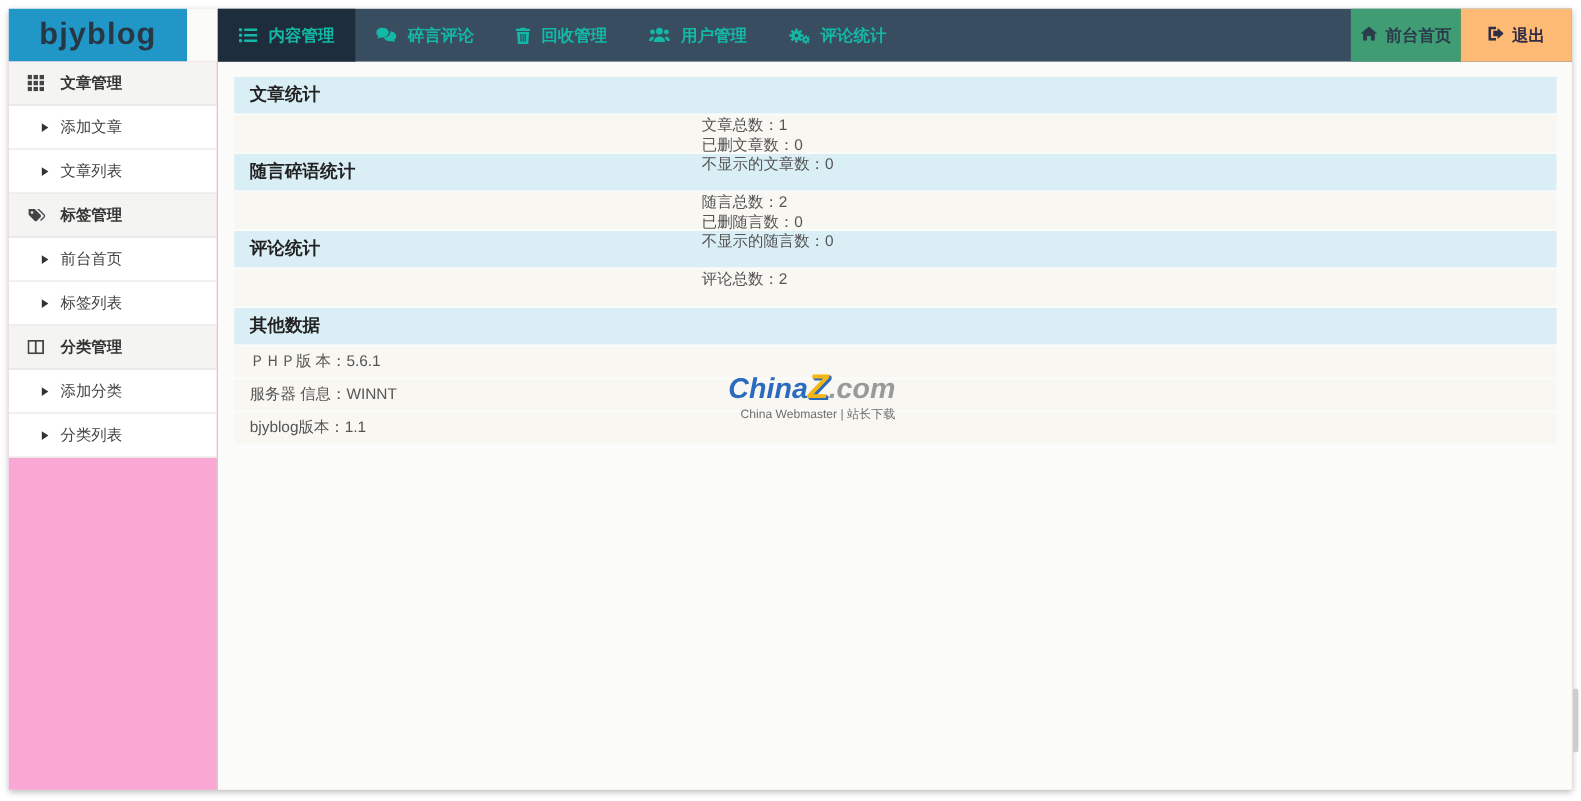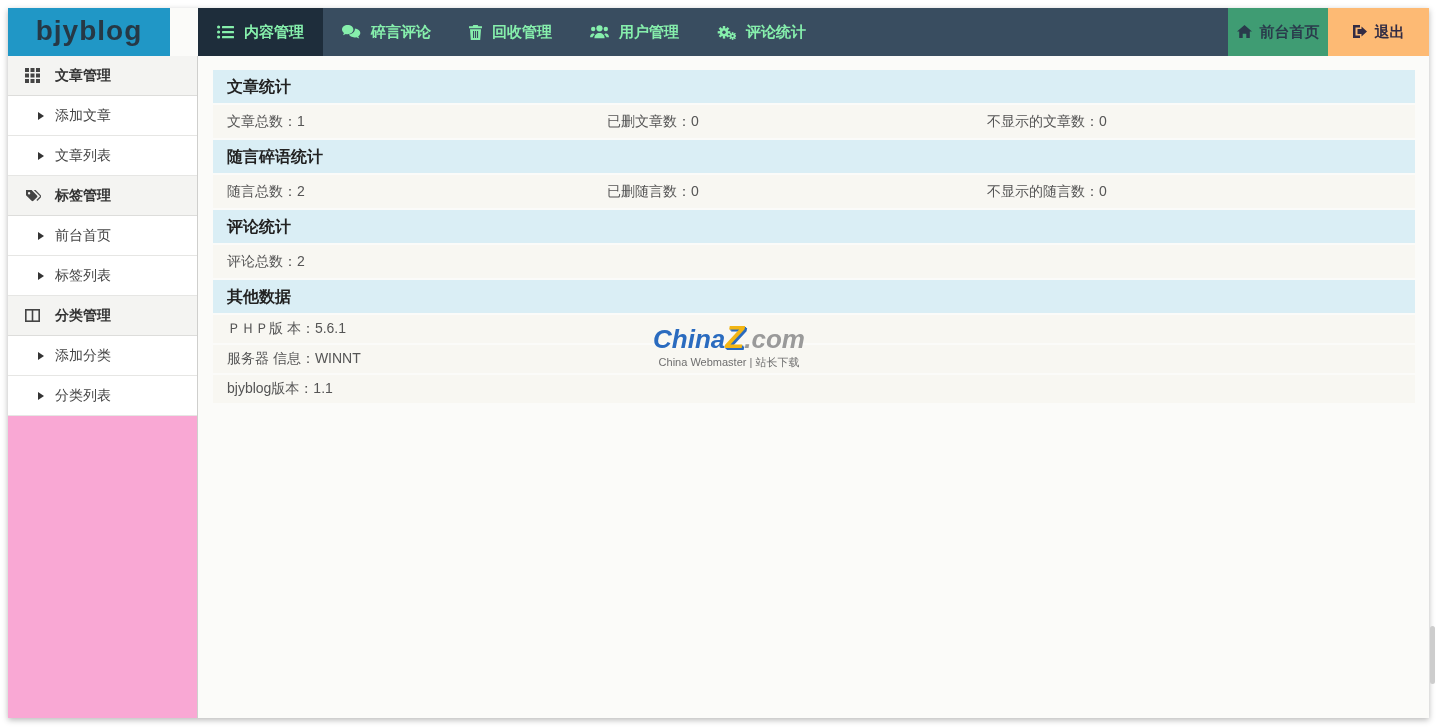--- a/index.html
+++ b/index.html
@@ -6,21 +6,21 @@
   html,body { width:1437px; height:728px; background:#fff; font-family:"Liberation Sans", sans-serif; overflow:hidden; }
   .app { position:absolute; left:8px; top:8px; width:1421px; height:710px; background:#fbfbf9;
          box-shadow:0 2px 6px rgba(0,0,0,.28); }
 
   
   .logo-box { position:absolute; left:0; top:0; width:162px; height:48px; background:#2097c6;
               color:#263845; font-size:28px; font-weight:bold; text-align:center; line-height:46px;
               letter-spacing:1px; }
   .navbar { position:absolute; left:190px; top:0; right:0; height:48px; background:#394d60;
             display:flex; align-items:stretch; }
-  .nav-item { display:flex; align-items:center; gap:10px; padding:0 19px; color:#86efac;
+  .nav-item { display:flex; align-items:center; gap:10px; padding:0 19px; color:#14b8a6;
               font-weight:bold; font-size:15px; cursor:pointer; white-space:nowrap; }
   .nav-item.active { background:#1e2d3b; }
   .nav-item .icn { display:flex; align-items:center; }
   .nav-spacer { flex:1; }
   .hdr-btn { display:flex; align-items:center; justify-content:center; gap:8px; font-weight:bold;
              font-size:15px; cursor:pointer; }
   .btn-home { width:100px; background:#3f9c73; color:#2a3b4c; }
   .btn-logout { width:101px; background:#fdba74; color:#322c44; }
 
   
@@ -34,27 +34,27 @@
                align-items:center; padding-left:30px; gap:11px; font-size:14px; color:#444;
                cursor:pointer; }
   .caret { width:0; height:0; border-left:6px solid #333; border-top:4px solid transparent;
            border-bottom:4px solid transparent; }
 
   
   .main { position:absolute; left:191px; top:48px; right:0; bottom:0; padding:14px; }
   .sec-title { height:33px; background:#daeef5; line-height:33px; padding:0 14px; font-size:16px;
                font-weight:bold; color:#222; margin-bottom:2px; }
   .stat-row { display:flex; height:33px; background:#f8f7f2; align-items:center; margin-bottom:2px;
-              font-size:14px; color:#555; }
+              font-size:14px; color:#555;flex-direction:column; }
   .stat-cell { width:380px; padding-left:14px; }
   .misc-row { height:28px; background:#f8f7f2; margin-bottom:2px; display:flex; align-items:center;
               padding-left:14px; font-size:14px; color:#555; }
 
   
-  .watermark { position:absolute; left:636px; top:316px; width:170px; text-align:center; }
+  .watermark { position:absolute; left:636px; top:330px; width:170px; text-align:right; }
   .wm-line1 { font-style:italic; font-weight:bold; font-size:26px; line-height:28px; white-space:nowrap; }
   .wm-china { color:#2a6bbf; }
   .wm-z { color:#f2b615; font-size:31px; text-shadow:1px 1px 0 #2a6bbf, 2px 2px 0 #2a6bbf; }
   .wm-com { color:#9a9a9a; }
   .wm-line2 { font-size:11px; color:#6f6f6f; margin-top:2px; white-space:nowrap; }
 
   .scroll-thumb { position:absolute; left:1430px; top:626px; width:5px; height:58px;
                   background:#cdcdcd; border-radius:3px; }
 </style>
 </head>

